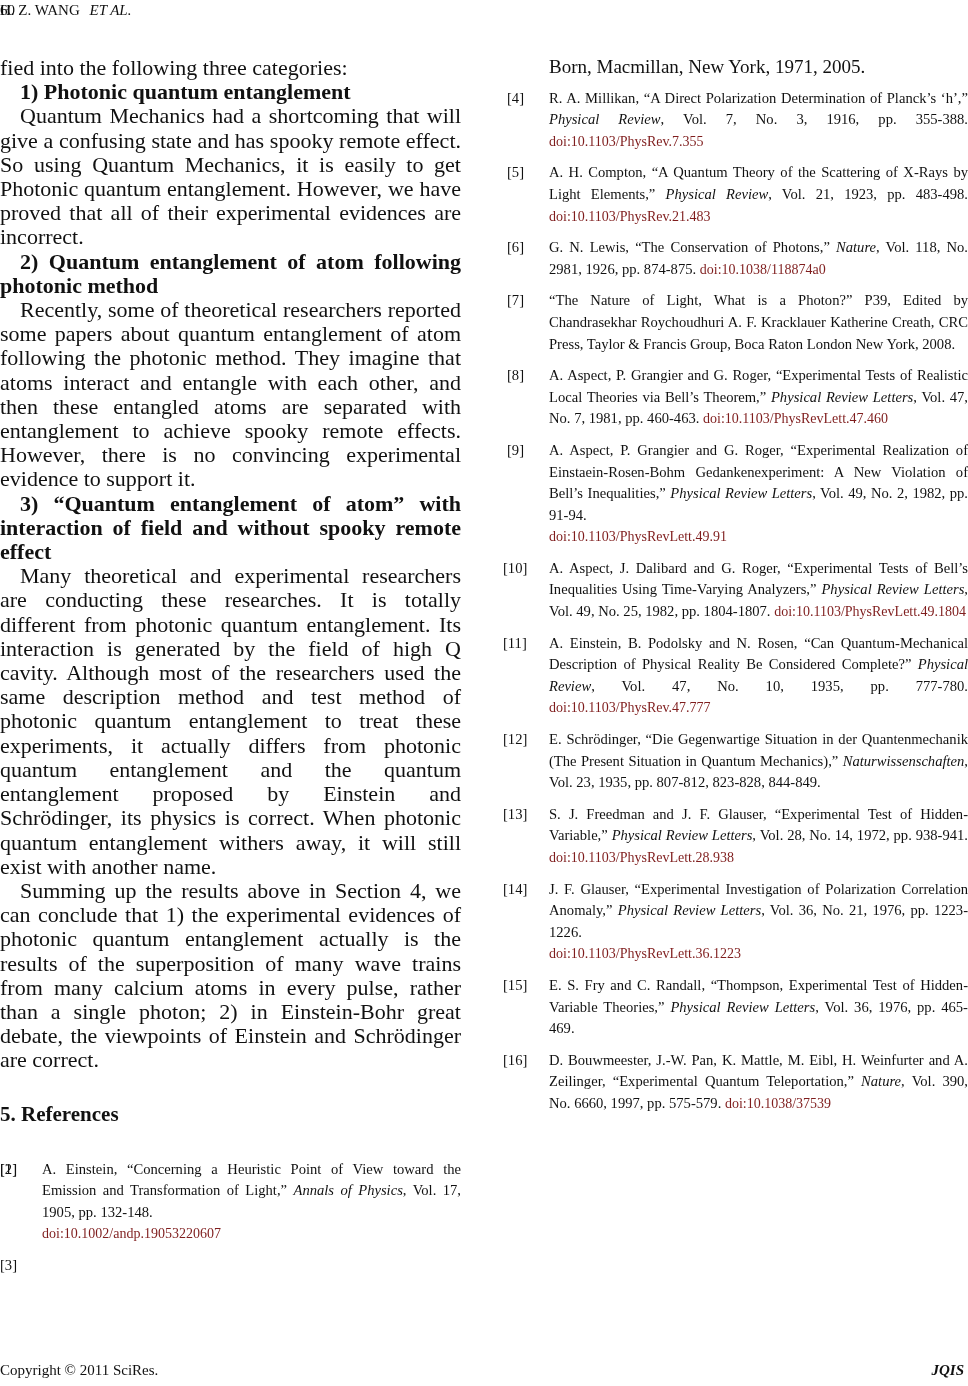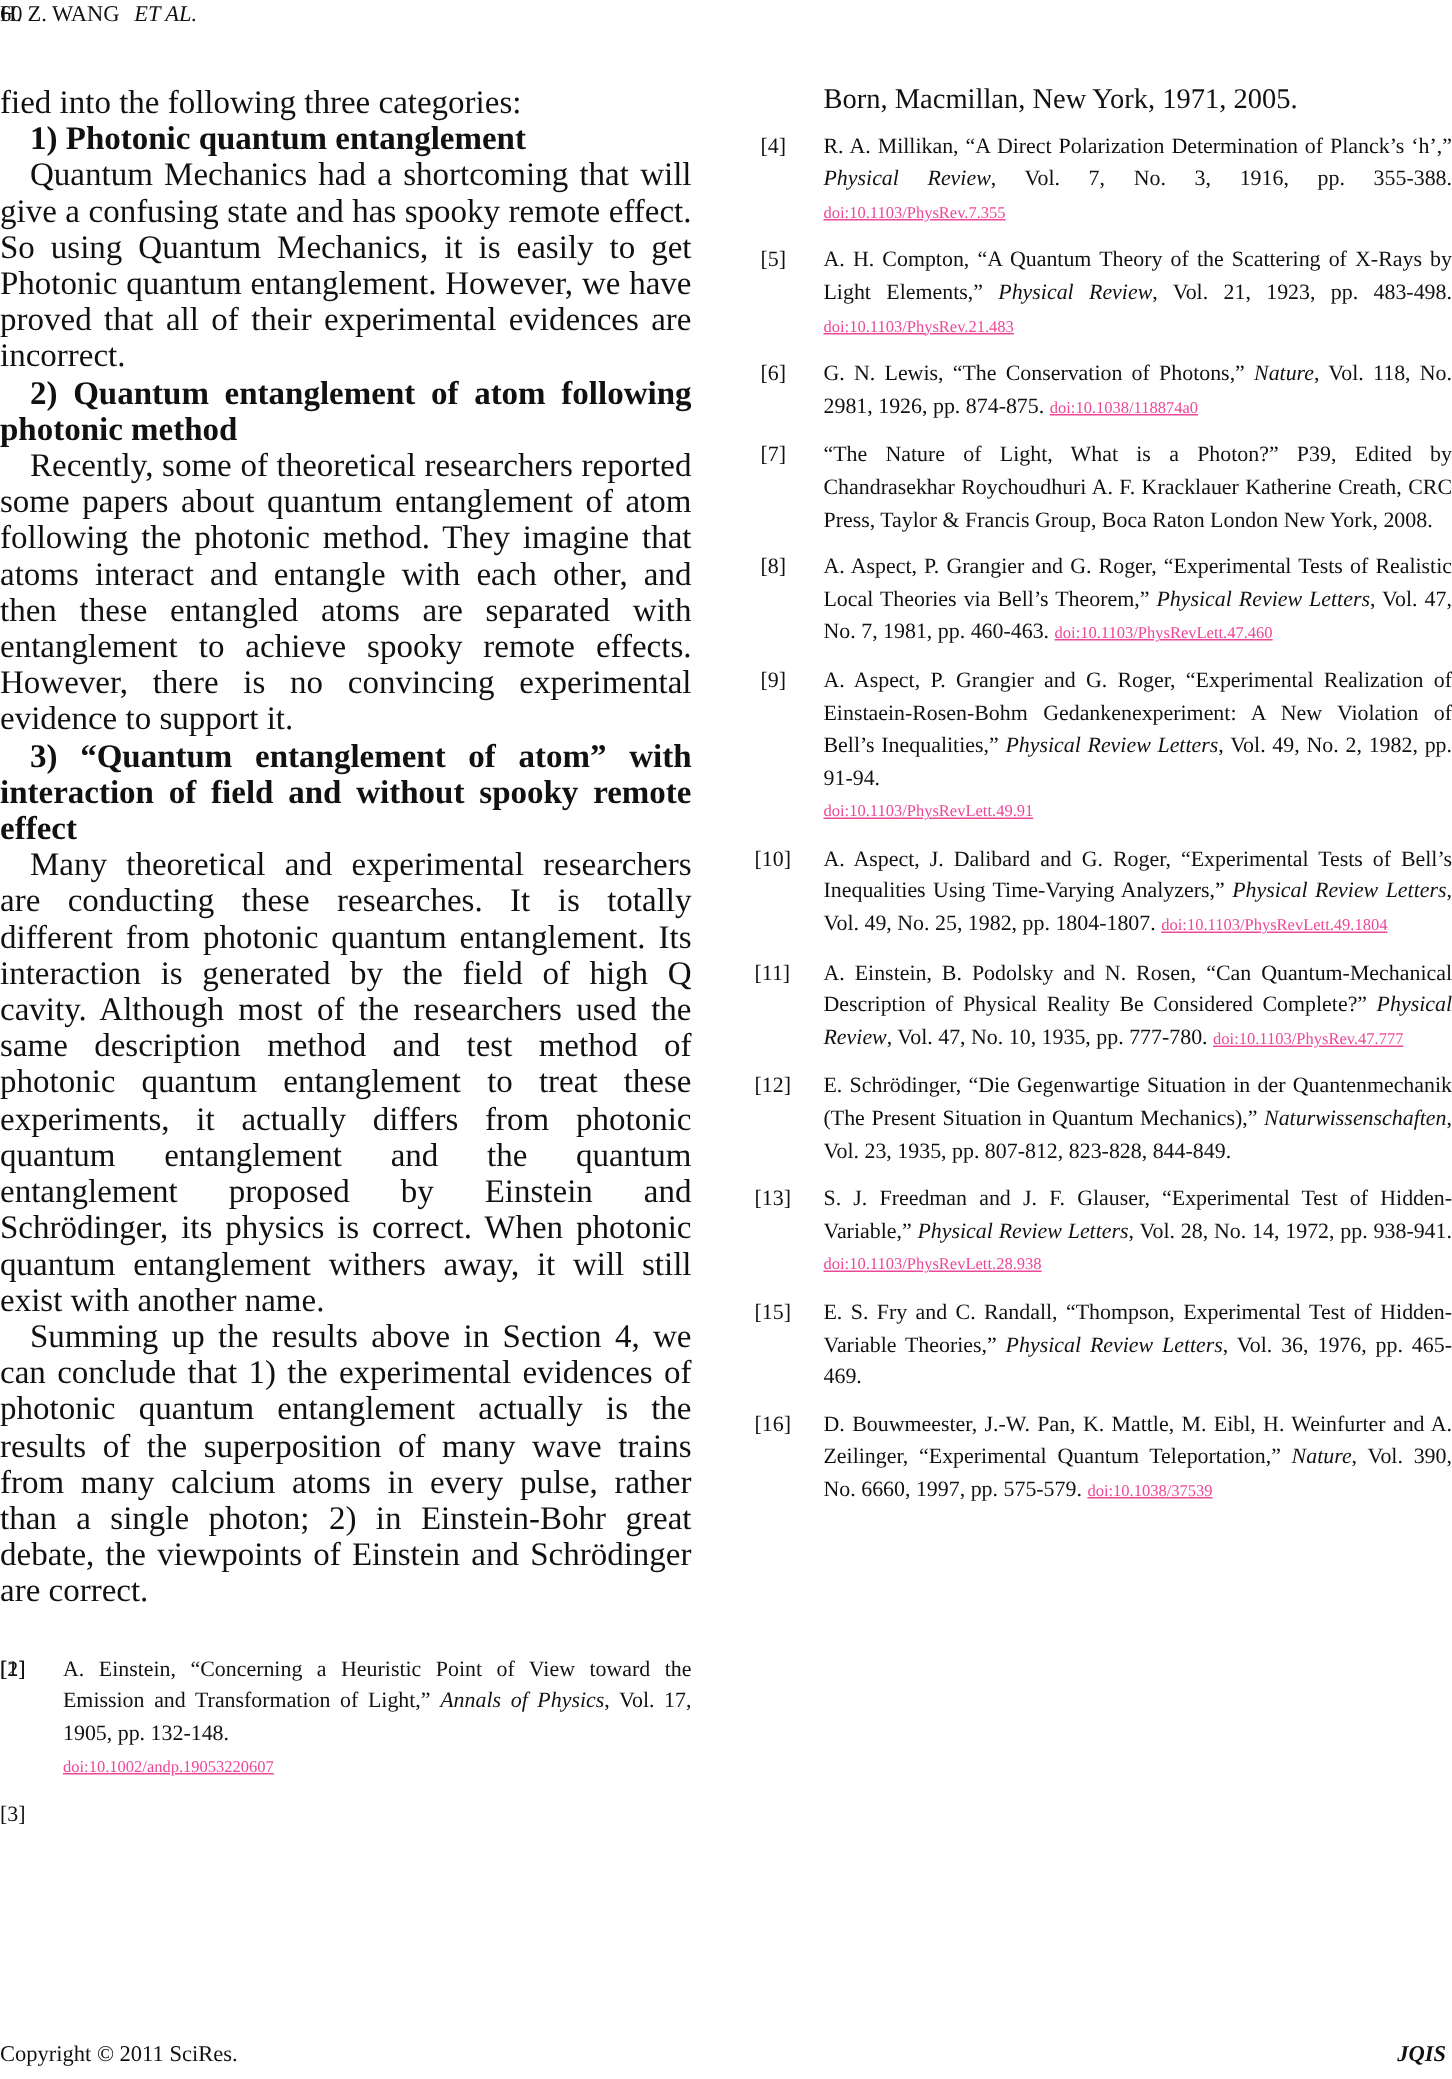--- a/index.html
+++ b/index.html
@@ -15,21 +15,21 @@
   .col-right { left: 507px; }
   p { margin: 0; font-size: 22px; line-height: 24.2px; text-align: justify; }
   .ind { text-indent: 20px; }
   .sub { font-weight: bold; }
   h2 { margin: 26px 0 0 0; font-size: 21px; font-weight: bold; line-height: 30px; }
   .refs { margin-top: 30px; }
   .ref { position: relative; padding-left: 42px; font-size: 14.6px; line-height: 21.6px; text-align: justify; margin-bottom: 10px; }
   .ref .num { position: absolute; left: 0; top: 0; }
   .ref .num.wide { left: -4px; }
   .ref i { font-style: italic; }
-  a.doi { color: #ec4899; text-decoration: underline; font-size: 11px; }
+  a.doi { color: #7f1d1d; font-size: 14px; }
   .cont { padding-left: 42px; font-size: 19px; line-height: 21.6px; margin-bottom: 10px; }
   .footer-left { position: absolute; left: 0; top: 1362px; font-size: 15px; }
   .footer-right { position: absolute; right: 4px; top: 1362px; font-size: 15px; font-weight: bold; font-style: italic; }
 </style>
 </head>
 <body>
 
 <div class="page-num">60</div>
 <div class="running-head">
   <span>H. Z. WANG</span>
@@ -38,20 +38,21 @@
 
 <div class="col col-left">
   <p>fied into the following three categories:</p>
   <p class="ind sub">1) Photonic quantum entanglement</p>
   <p class="ind">Quantum Mechanics had a shortcoming that will give a confusing state and has spooky remote effect. So using Quantum Mechanics, it is easily to get Photonic quantum entanglement. However, we have proved that all of their experimental evidences are incorrect.</p>
   <p class="ind sub">2) Quantum entanglement of atom following photonic method</p>
   <p class="ind">Recently, some of theoretical researchers reported some papers about quantum entanglement of atom following the photonic method. They imagine that atoms interact and entangle with each other, and then these entangled atoms are separated with entanglement to achieve spooky remote effects. However, there is no convincing experimental evidence to support it.</p>
   <p class="ind sub">3) “Quantum entanglement of atom” with interaction of field and without spooky remote effect</p>
   <p class="ind">Many theoretical and experimental researchers are conducting these researches. It is totally different from photonic quantum entanglement. Its interaction is generated by the field of high Q cavity. Although most of the researchers used the same description method and test method of photonic quantum entanglement to treat these experiments, it actually differs from photonic quantum entanglement and the quantum entanglement proposed by Einstein and Schrödinger, its physics is correct. When photonic quantum entanglement withers away, it will still exist with another name.</p>
   <p class="ind">Summing up the results above in Section 4, we can conclude that 1) the experimental evidences of photonic quantum entanglement actually is the results of the superposition of many wave trains from many calcium atoms in every pulse, rather than a single photon; 2) in Einstein-Bohr great debate, the viewpoints of Einstein and Schrödinger are correct.</p>
+  <h2>5. References</h2>
 
   <div class="refs">
     <div class="ref">
       <span class="num">[1]</span>
     </div>
     <div class="ref">
       <span class="num">[2]</span>
       <span>A. Einstein, “Concerning a Heuristic Point of View toward the Emission and Transformation of Light,” </span><i>Annals of Physics</i><span>, Vol. 17, 1905, pp. 132-148.</span><br>
       <a class="doi">doi:10.1002/andp.19053220607</a>
     </div>
@@ -99,20 +100,25 @@
   </div>
   <div class="ref">
     <span class="num wide">[12]</span>
     <span>E. Schrödinger, “Die Gegenwartige Situation in der Quantenmechanik (The Present Situation in Quantum Mechanics),” </span><i>Naturwissenschaften</i><span>, Vol. 23, 1935, pp. 807-812, 823-828, 844-849.</span>
   </div>
   <div class="ref">
     <span class="num wide">[13]</span>
     <span>S. J. Freedman and J. F. Glauser, “Experimental Test of Hidden-Variable,” </span><i>Physical Review Letters</i><span>, Vol. 28, No. 14, 1972, pp. 938-941. </span><a class="doi">doi:10.1103/PhysRevLett.28.938</a>
   </div>
   <div class="ref">
+    <span class="num wide">[14]</span>
+    <span>J. F. Glauser, “Experimental Investigation of Polarization Correlation Anomaly,” </span><i>Physical Review Letters</i><span>, Vol. 36, No. 21, 1976, pp. 1223-1226. </span><br>
+    <a class="doi">doi:10.1103/PhysRevLett.36.1223</a>
+  </div>
+  <div class="ref">
     <span class="num wide">[15]</span>
     <span>E. S. Fry and C. Randall, “Thompson, Experimental Test of Hidden-Variable Theories,” </span><i>Physical Review Letters</i><span>, Vol. 36, 1976, pp. 465-469.</span>
   </div>
   <div class="ref">
     <span class="num wide">[16]</span>
     <span>D. Bouwmeester, J.-W. Pan, K. Mattle, M. Eibl, H. Weinfurter and A. Zeilinger, “Experimental Quantum Teleportation,” </span><i>Nature</i><span>, Vol. 390, No. 6660, 1997, pp. 575-579. </span><a class="doi">doi:10.1038/37539</a>
   </div>
 </div>
 
 <div class="footer-left">Copyright © 2011 SciRes.</div>

